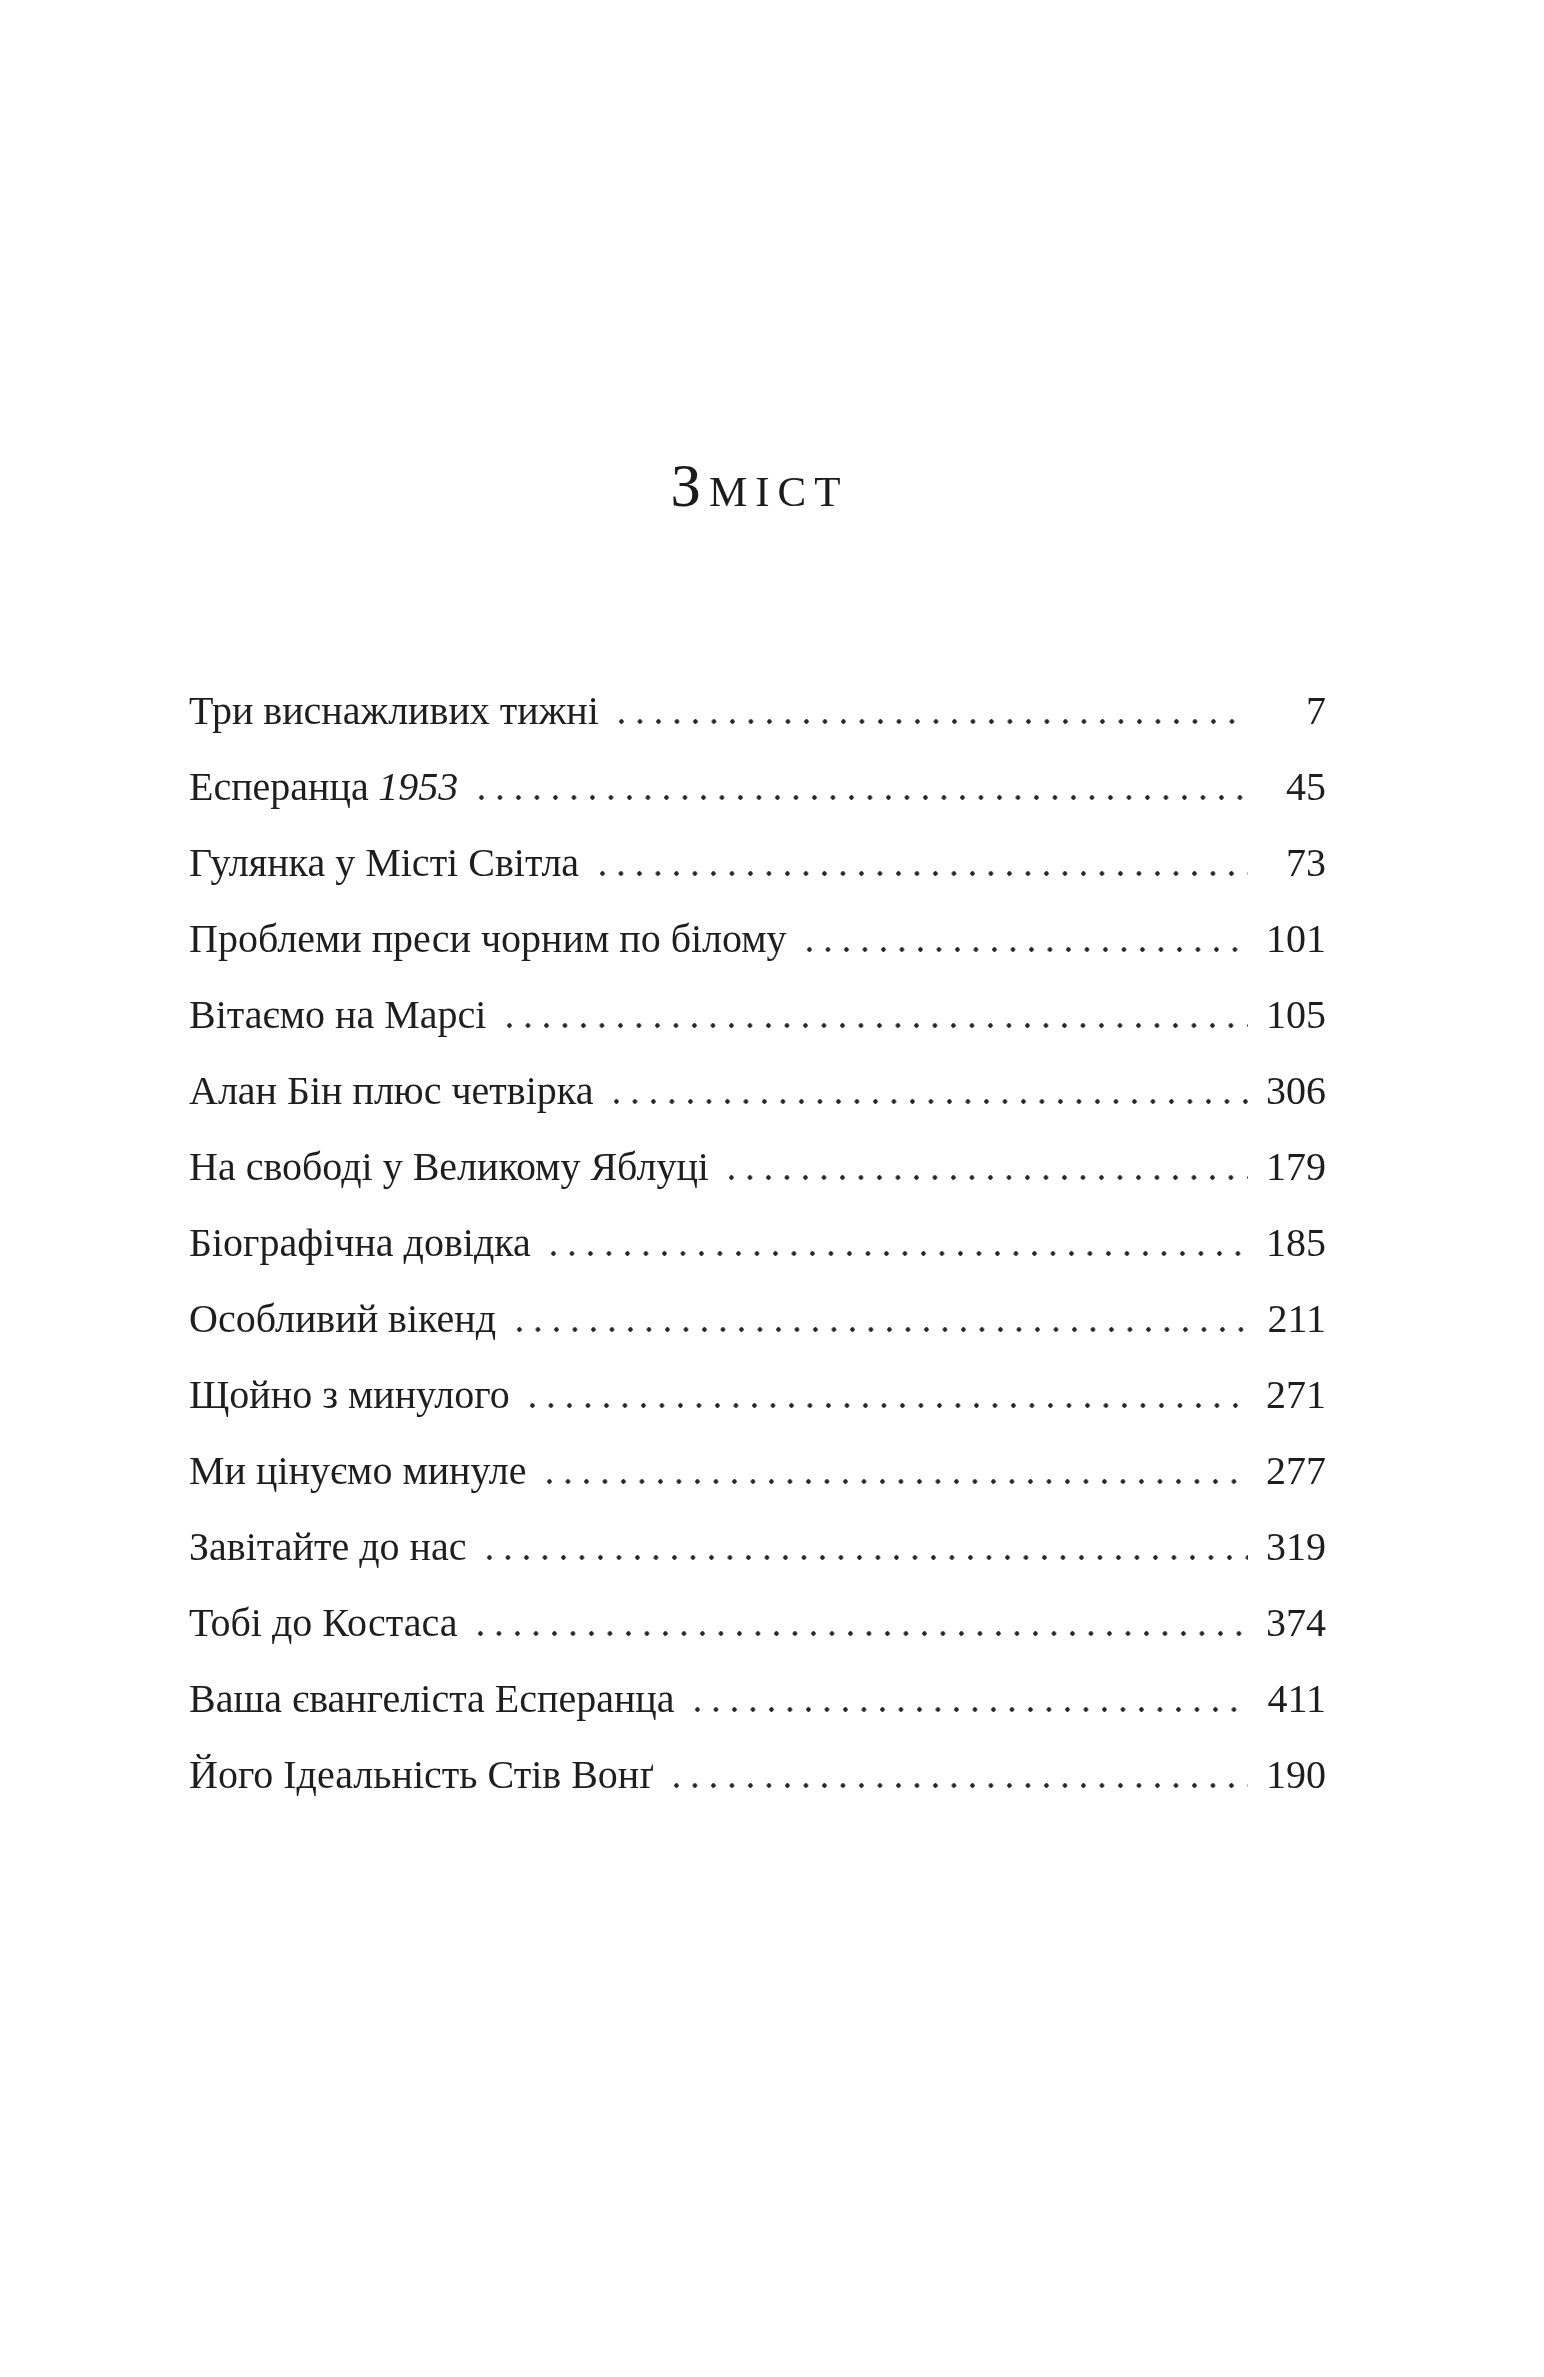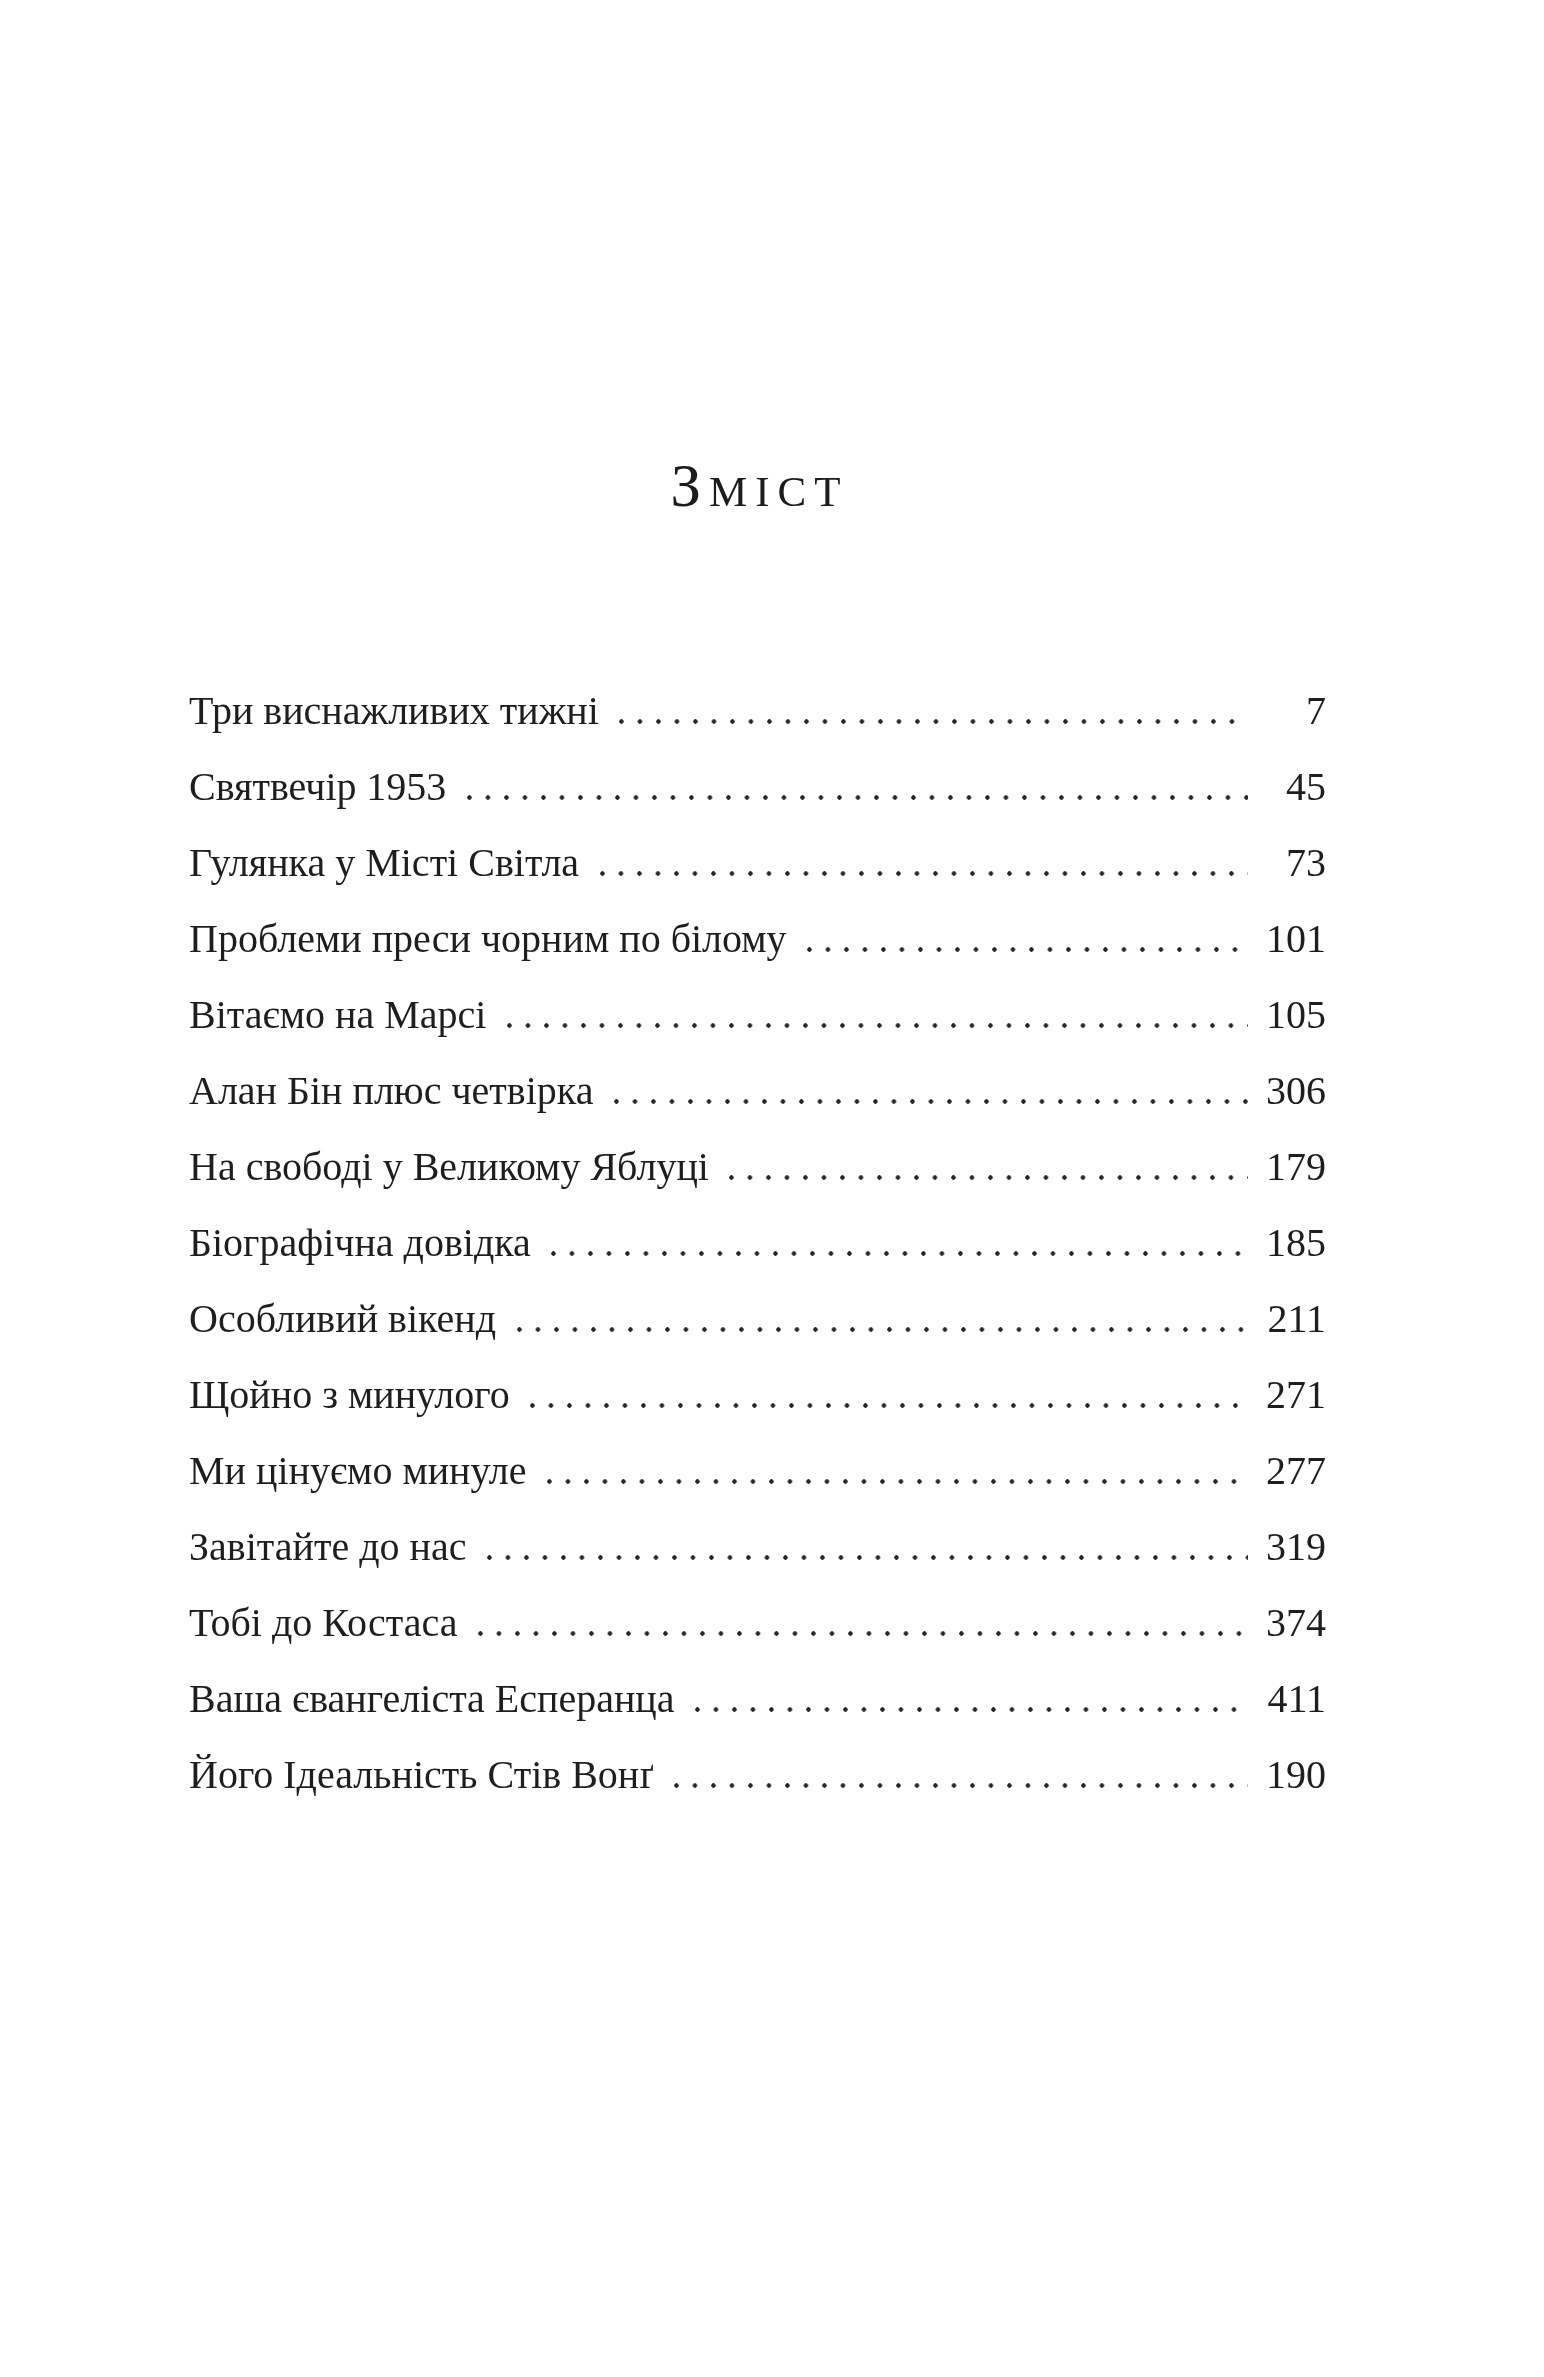--- a/index.html
+++ b/index.html
@@ -42,20 +42,21 @@
     height: 76px;
     line-height: 76px;
     font-size: 40px;
     white-space: nowrap;
   }
   .toc-label {
     flex: 0 0 auto;
   }
   .toc-label-italic {
     flex: 0 0 auto;
+    font-style: italic;
     margin-left: 0.24em;
   }
   .dot-leader {
     flex: 1 1 auto;
     height: 4.8px;
     margin-left: 10.5px;
     background-image: radial-gradient(circle, #262626 1.9px, rgba(38,38,38,0) 2.4px);
     background-size: 18.5px 4.8px;
     background-repeat: repeat-x;
     background-position: 3.2px center;
@@ -75,21 +76,21 @@
 
   <div class="toc" id="toc-list">
   <div class="toc-row">
     <span class="toc-label">Три виснажливих тижні</span>
 
     <span class="dot-leader"></span>
     <span class="toc-page">7</span>
   </div>
 
   <div class="toc-row">
-    <span class="toc-label">Святвечір</span>
+    <span class="toc-label">Есперанца</span>
     <span class="toc-label-italic">1953</span>
     <span class="dot-leader"></span>
     <span class="toc-page">45</span>
   </div>
 
   <div class="toc-row">
     <span class="toc-label">Гулянка у Місті Світла</span>
 
     <span class="dot-leader"></span>
     <span class="toc-page">73</span>

